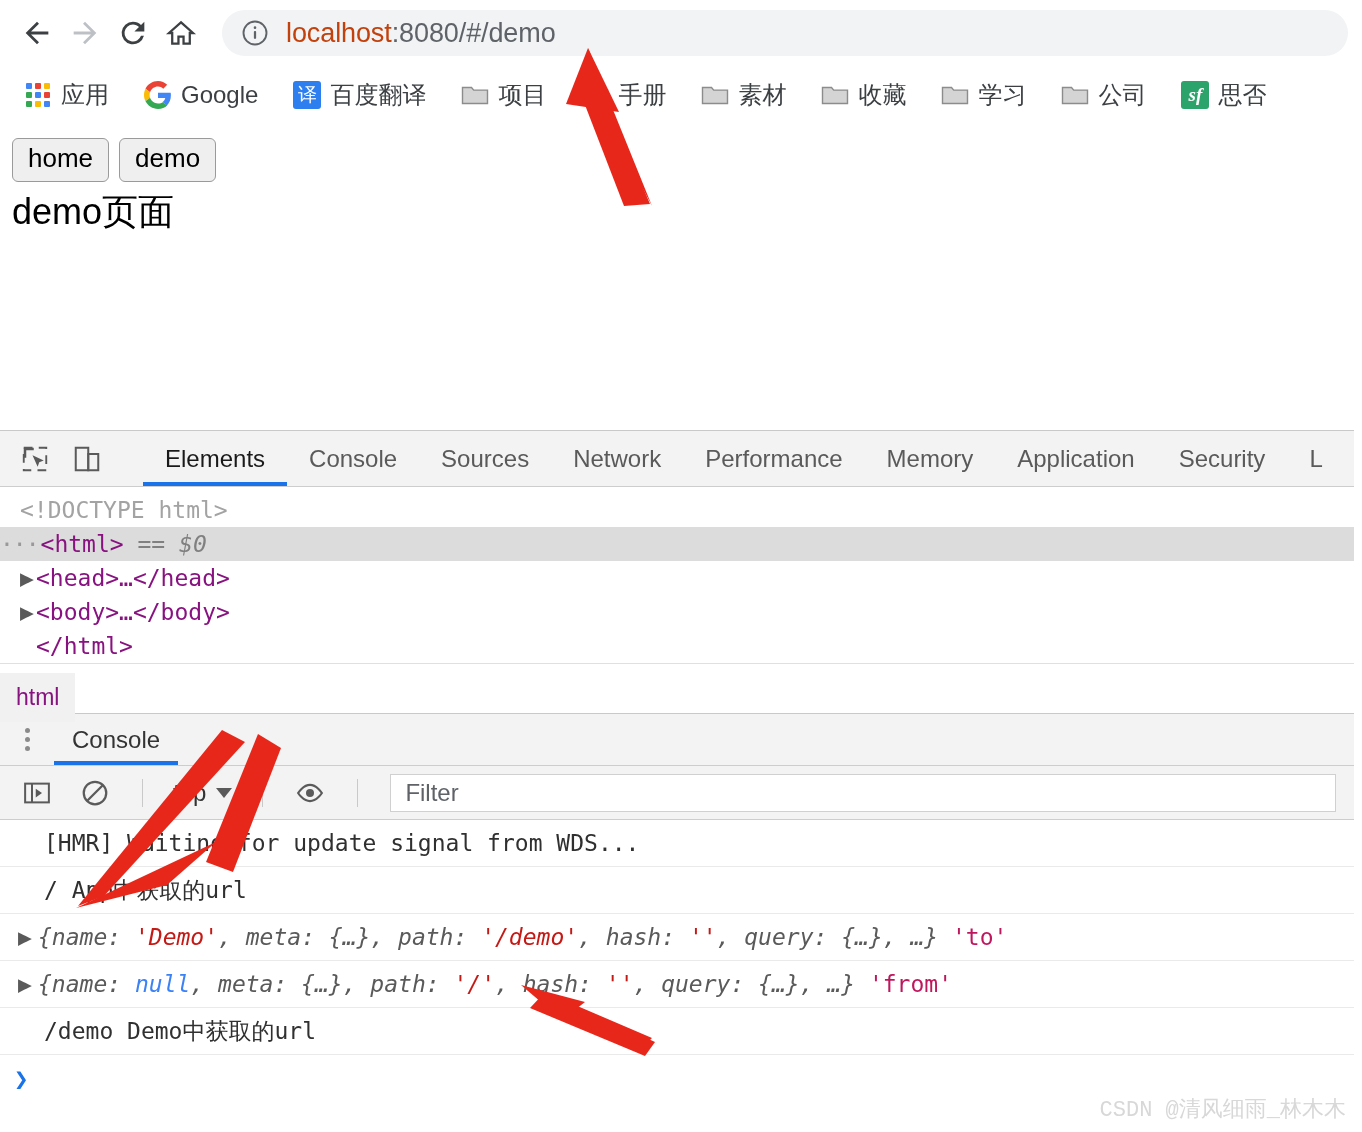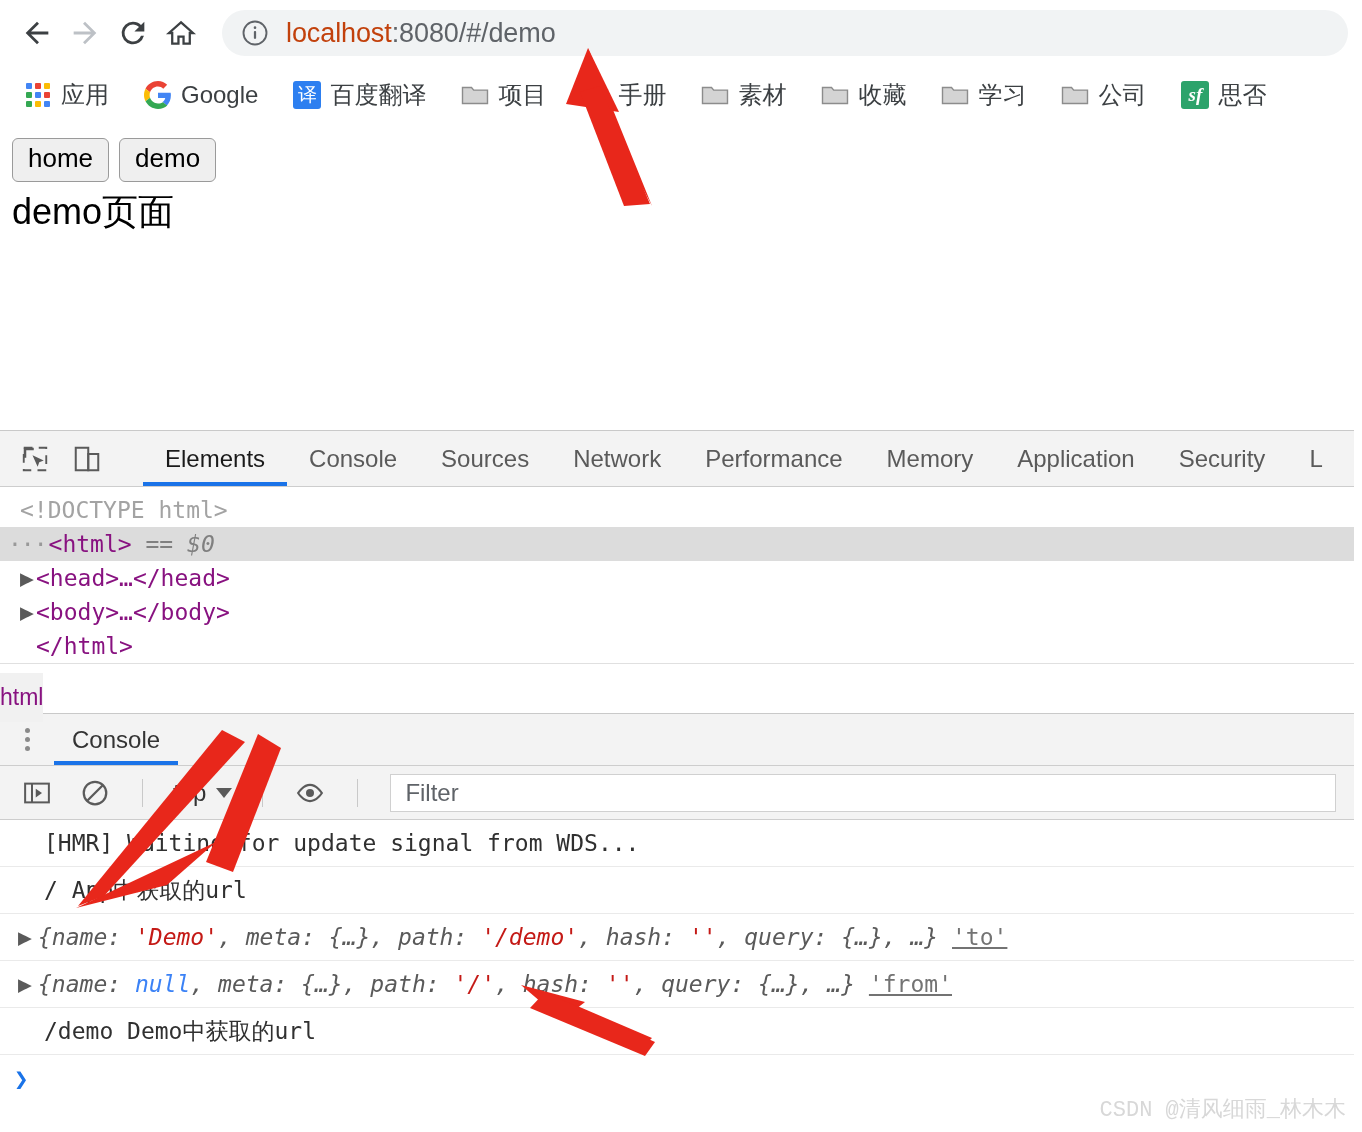--- a/index.html
+++ b/index.html
@@ -158,42 +158,42 @@
   }
 
   .dom-tree {
     font-family: "DejaVu Sans Mono", monospace;
     font-size: 23px;
     padding: 6px 0 0 0;
     background: #ffffff;
     line-height: 34px;
   }
   .dom-line { padding-left: 20px; white-space: nowrap; color: #333; }
-  .dom-line.selected { background: #dcdcdc; padding-left: 8px; }
+  .dom-line.selected { background: #dcdcdc; padding-left: 0; }
   .dom-line .ell { color: #999; letter-spacing: -1px; padding-right: 2px;}
   .tag { color: #881280; }
   .doctype { color: #a3a3a3; }
   .dollar { color: #808080; font-style: italic; }
   .arrow-tri { color: #5a5a5a; display:inline-block; width: 16px; }
 
   .breadcrumb-bar {
     height: 50px;
     background: #ffffff;
     border-top: 1px solid #e0e0e0;
     display: flex;
     align-items: center;
   }
   .crumb {
     font-family: "Liberation Sans", sans-serif;
     font-size: 23px;
     color: #881280;
     background: #f1f1f1;
     height: 100%;
     display: flex; align-items: center;
-    padding: 0 0;
+    padding: 0 16px;
     margin-top: 17px;
   }
 
   .drawer { border-top: 1px solid #c9c9c9; background: #ffffff; }
   .drawer-tabbar {
     height: 52px;
     background: #f3f3f3;
     display: flex;
     align-items: stretch;
     border-bottom: 1px solid #cdcdcd;
@@ -256,21 +256,21 @@
   }
   .log-line.obj { padding-left: 44px; font-style: italic; }
   .log-line .disclosure {
     display: inline-block;
     width: 20px;
     margin-left: -26px;
     color: #5a5a5a;
     font-style: normal;
   }
   .str { color: #c41a16; font-style: italic; }
-  .str-plain { color: #737373; font-style: normal; text-decoration: underline; }
+  .str-plain { color: #be185d; font-style: normal; }
   .key { color: #5a5a5a; font-style: italic; }
   .nul { color: #3b82f6; font-style: italic; }
   .prompt-line { padding: 10px 0 10px 14px; color: #1a73e8; font-size: 24px; font-weight: bold;}
 
   
   .annot { position: absolute; pointer-events: none; }
 
   .watermark {
     position: absolute;
     right: 16px; bottom: 8px;

